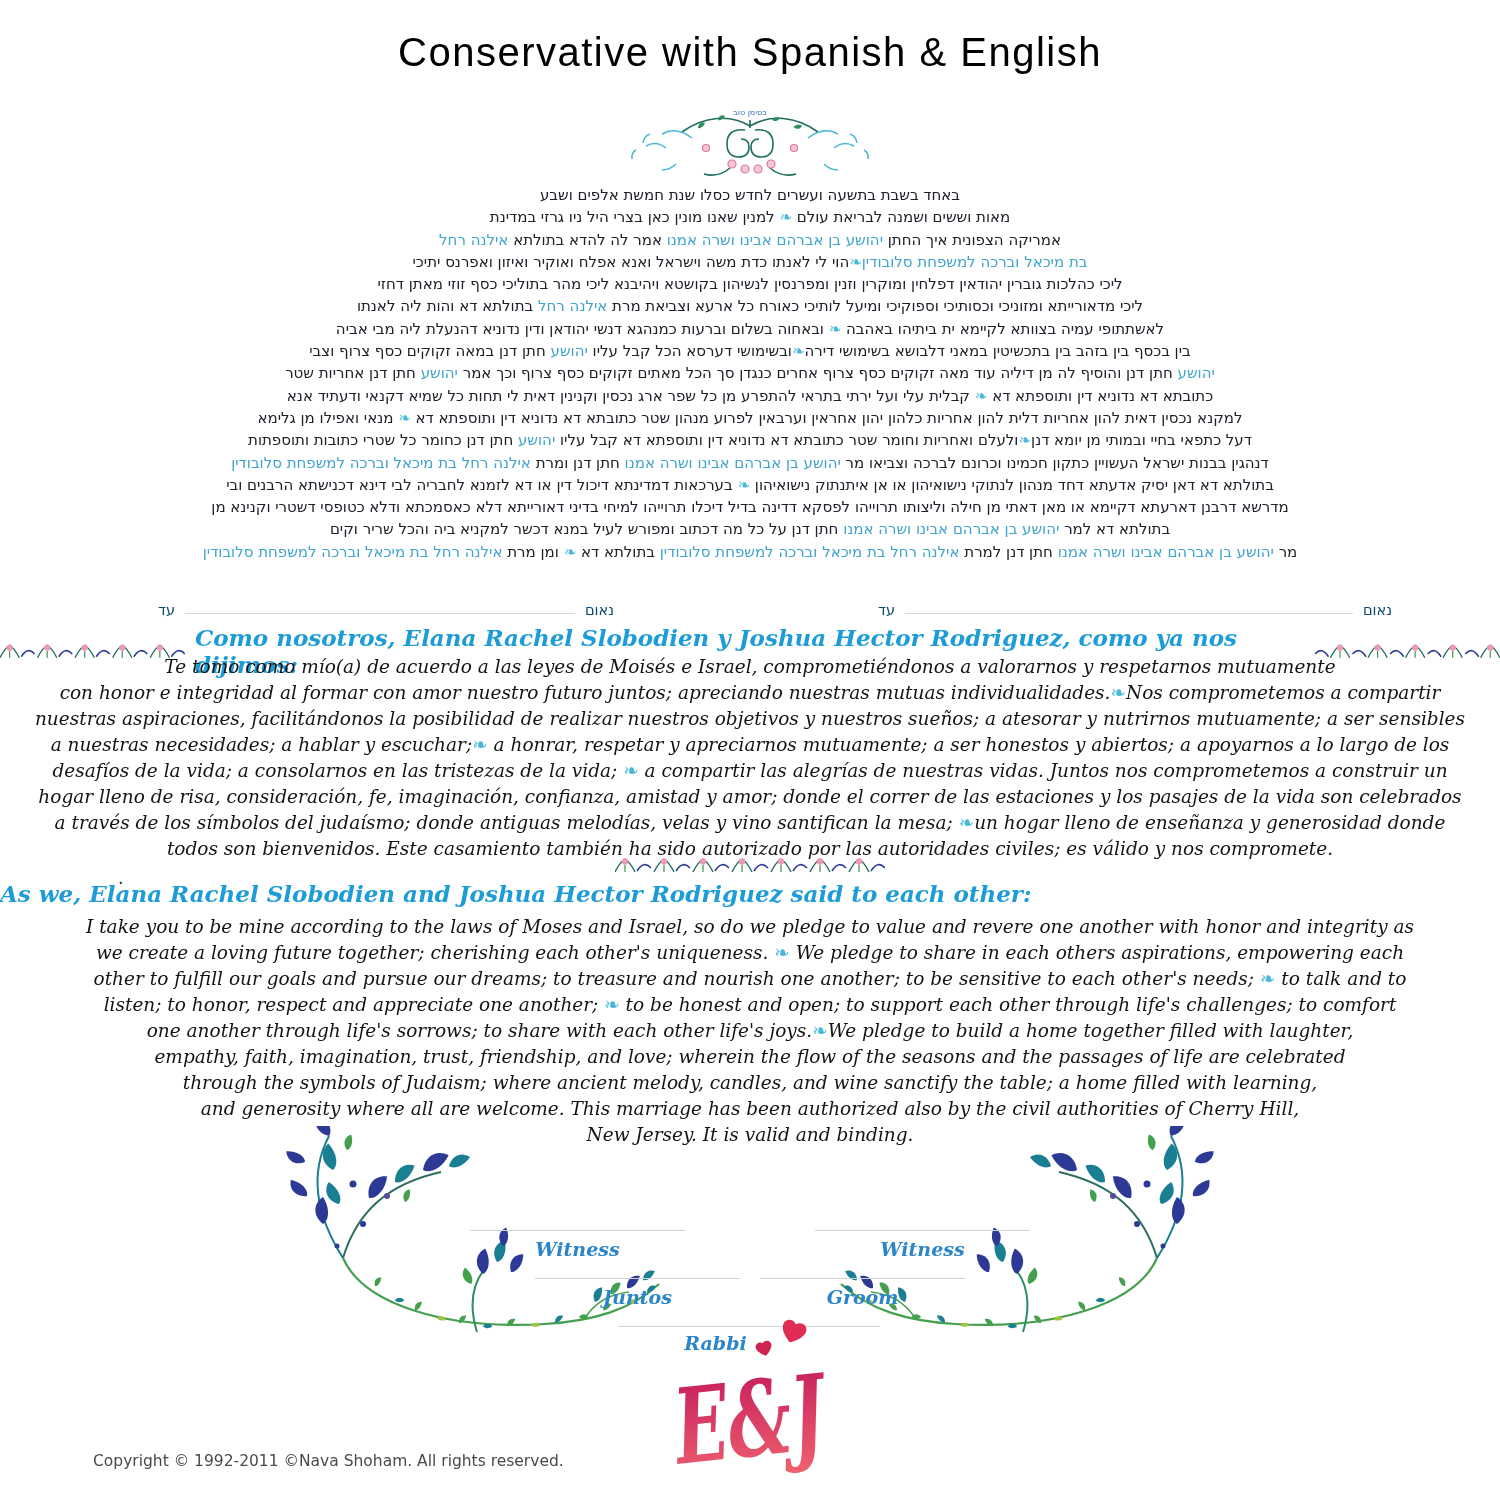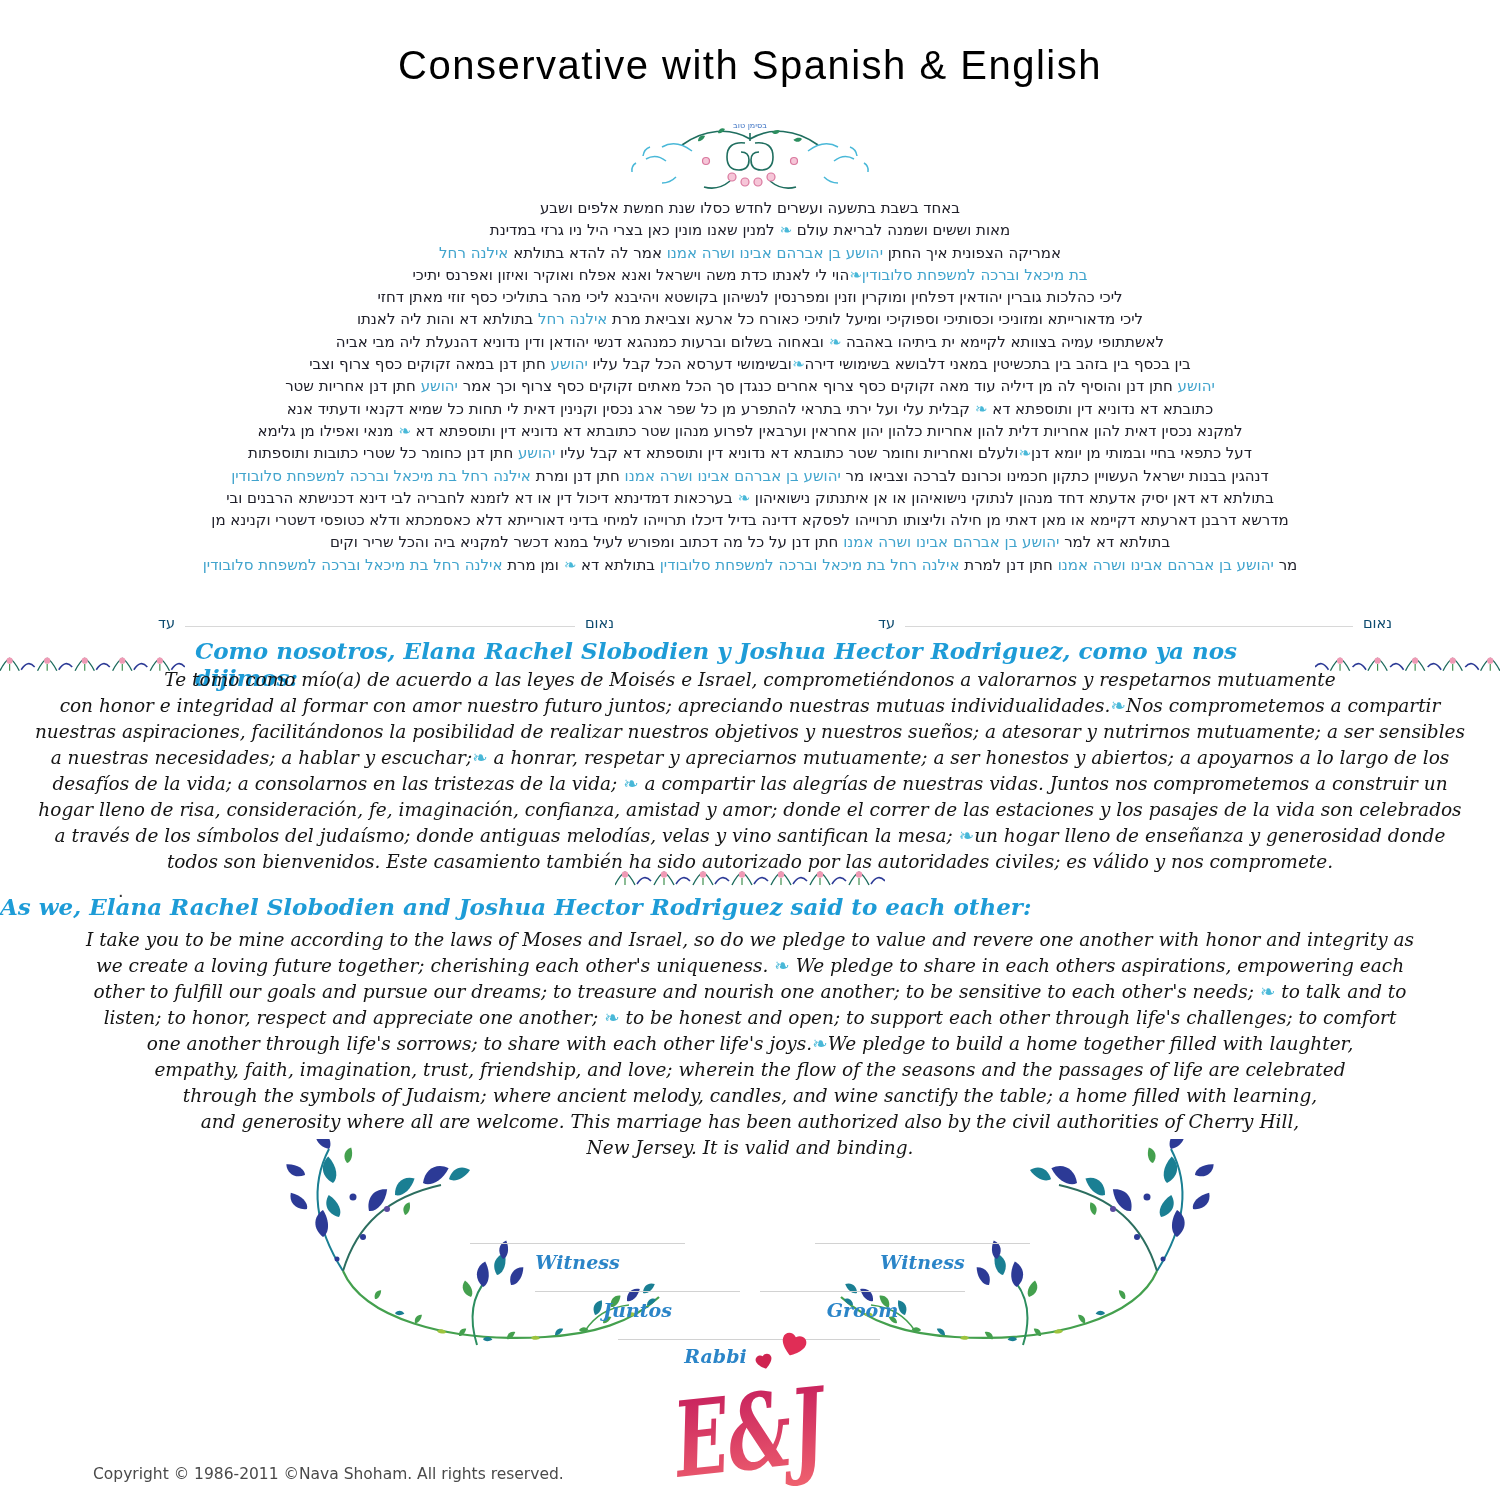--- a/index.html
+++ b/index.html
@@ -1,17 +1,17 @@
 <!DOCTYPE html>
 <html><head>
 <meta charset="utf-8">
 <style>
   html,body{margin:0;padding:0;background:#fff;}
   .page{position:relative;width:1500px;height:1484px;background:#ffffff;overflow:hidden;
-        font-family:"Liberation Sans",sans-serif;margin-top:13px;}
+        font-family:"Liberation Sans",sans-serif;}
   .page-title{position:absolute;top:30px;left:0;width:100%;text-align:center;margin:0;
         font-family:"Liberation Sans",sans-serif;font-weight:400;font-size:40px;
         letter-spacing:1.5px;color:#000;}
   .topOrn{position:absolute;left:580px;top:106px;}
   
   .heb{position:absolute;top:184px;left:0;width:100%;text-align:center;direction:rtl;
        font-family:"DejaVu Sans",sans-serif;font-size:15px;line-height:22.3px;color:#20202a;}
   .hline{white-space:nowrap;}
   .heb .b{color:#41a4cd;}
   .o,.orn2{color:#49b8d8;}
@@ -276,15 +276,15 @@
   <svg class="monogram" width="190" height="146" viewBox="0 0 190 146">
     <defs>
       <linearGradient id="mg" x1="0" y1="0" x2="0" y2="1">
         <stop offset="0" stop-color="#c2185b"></stop>
         <stop offset="1" stop-color="#f0636f"></stop>
       </linearGradient>
     </defs>
     <text x="95" y="104" text-anchor="middle" font-family="DejaVu Serif, serif" font-style="italic" font-weight="bold" font-size="104" fill="url(#mg)" transform="rotate(-6 95 73)" textLength="150" lengthAdjust="spacingAndGlyphs">E&amp;J</text>
   </svg>
 
-  <div class="copyright">Copyright © 1986-2011  ©Nava Shoham. All rights reserved.</div>
+  <div class="copyright">Copyright © 1992-2011  ©Nava Shoham. All rights reserved.</div>
 
 </div>
 
 </body></html>

